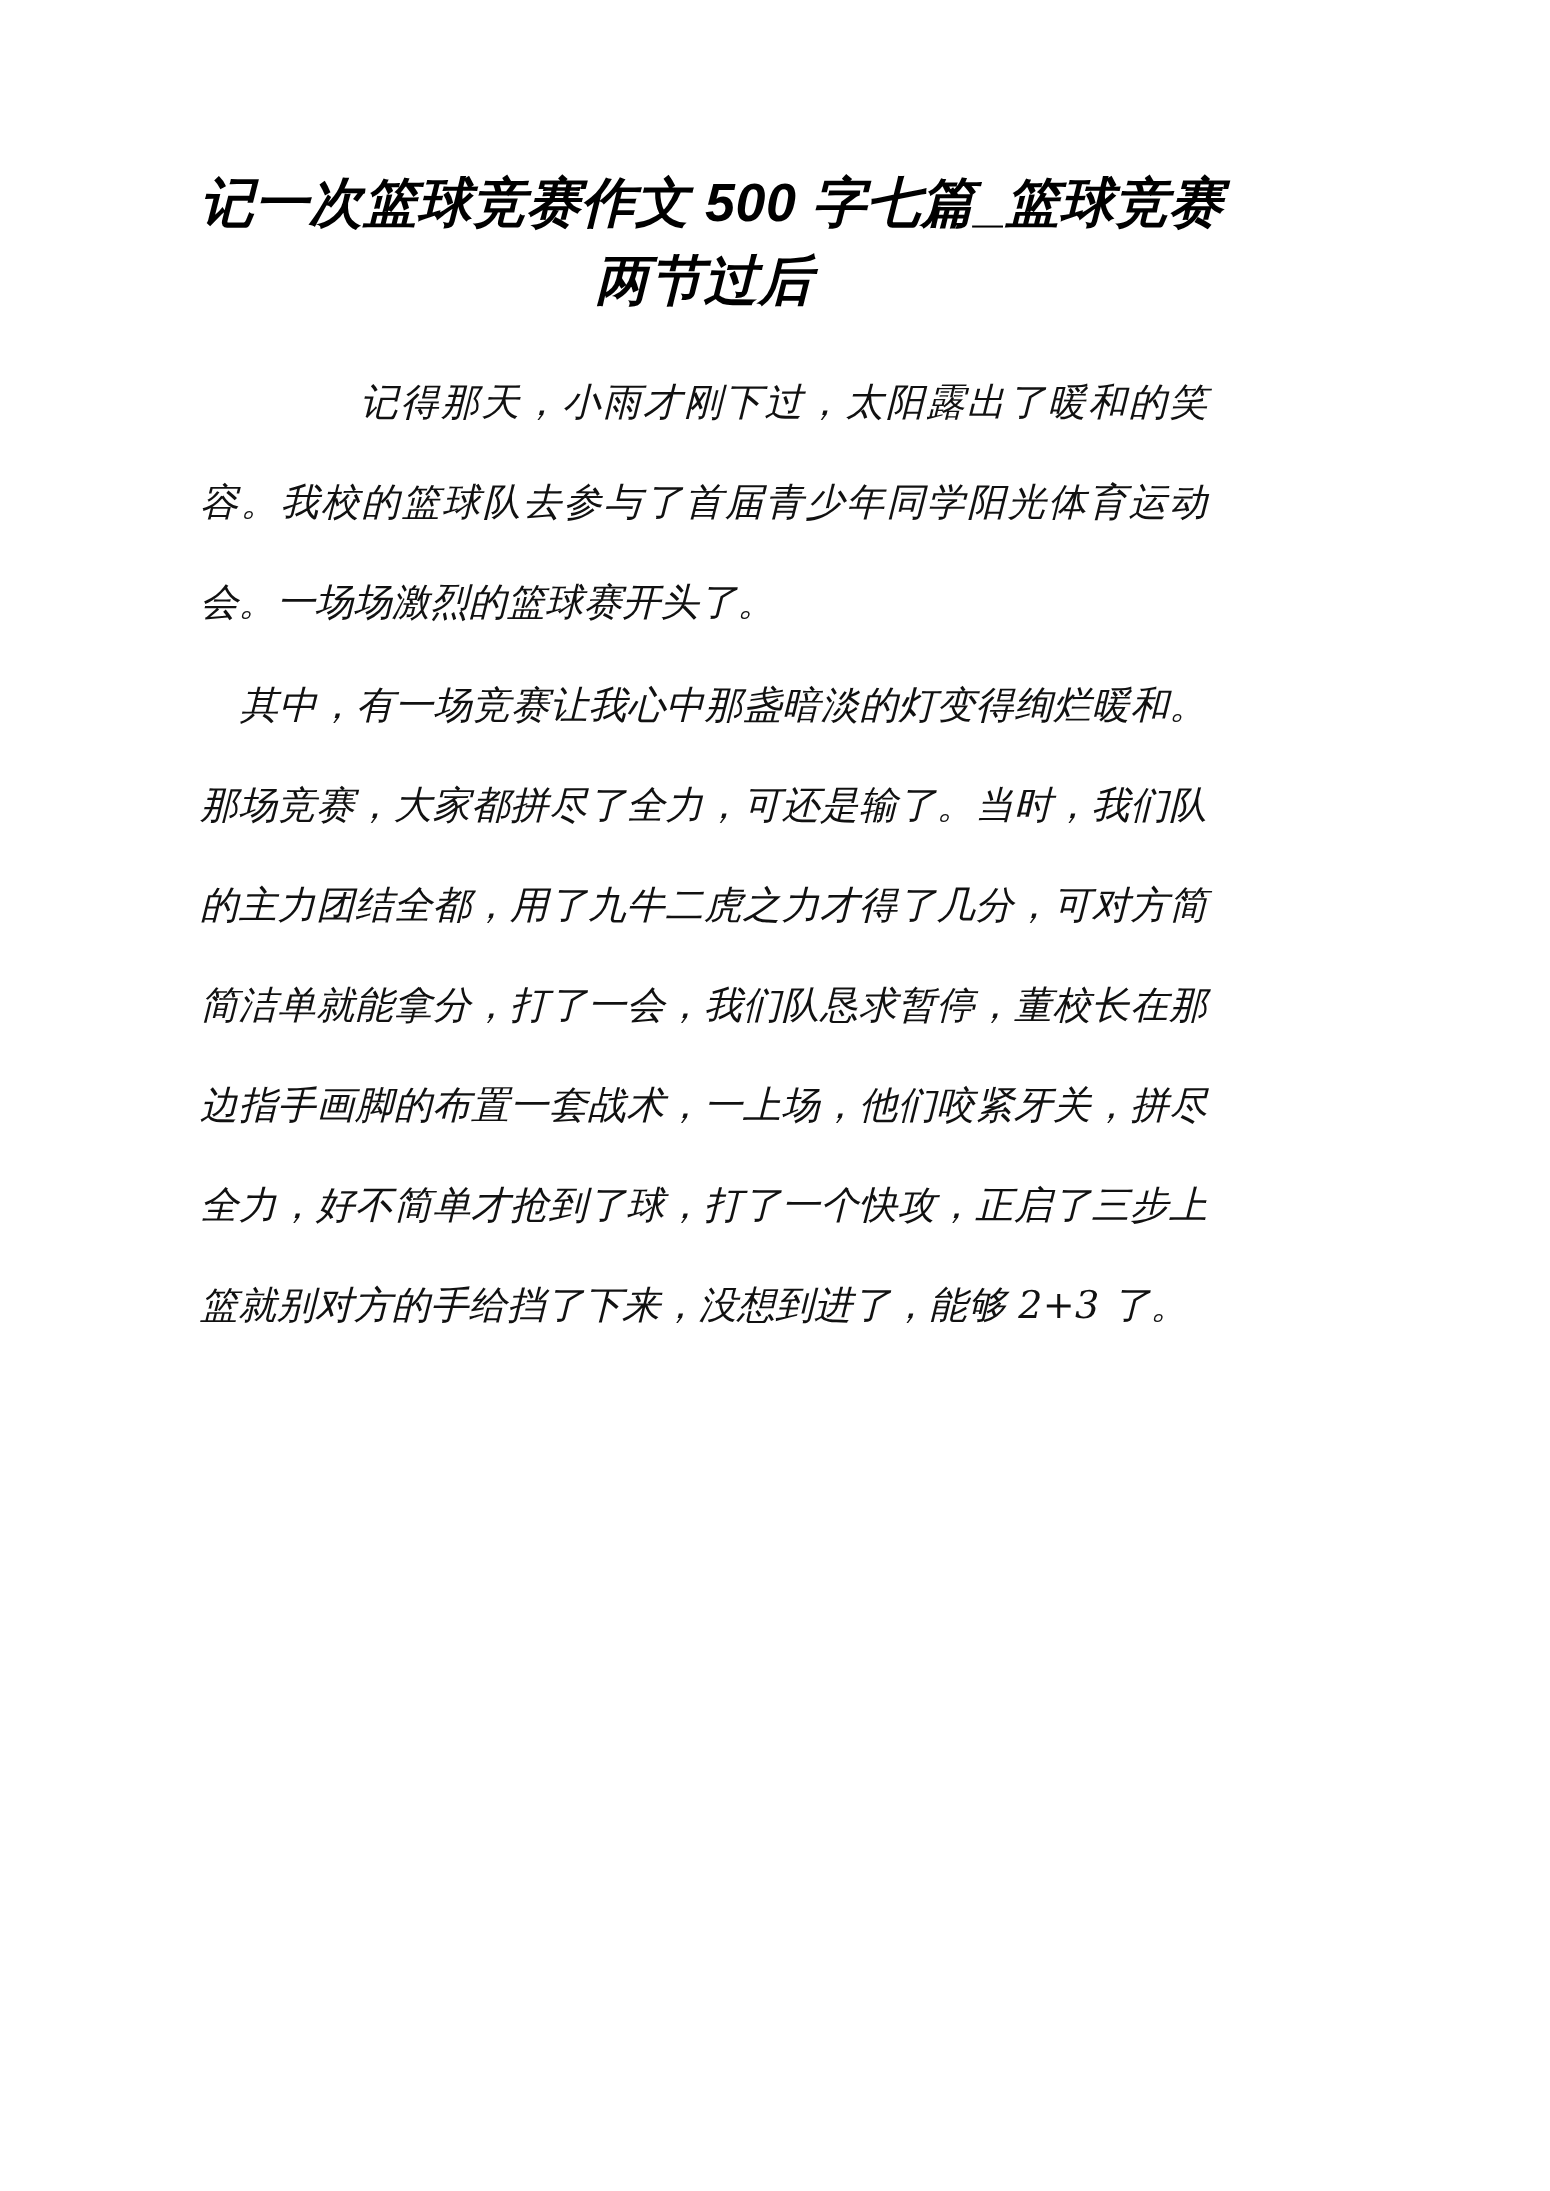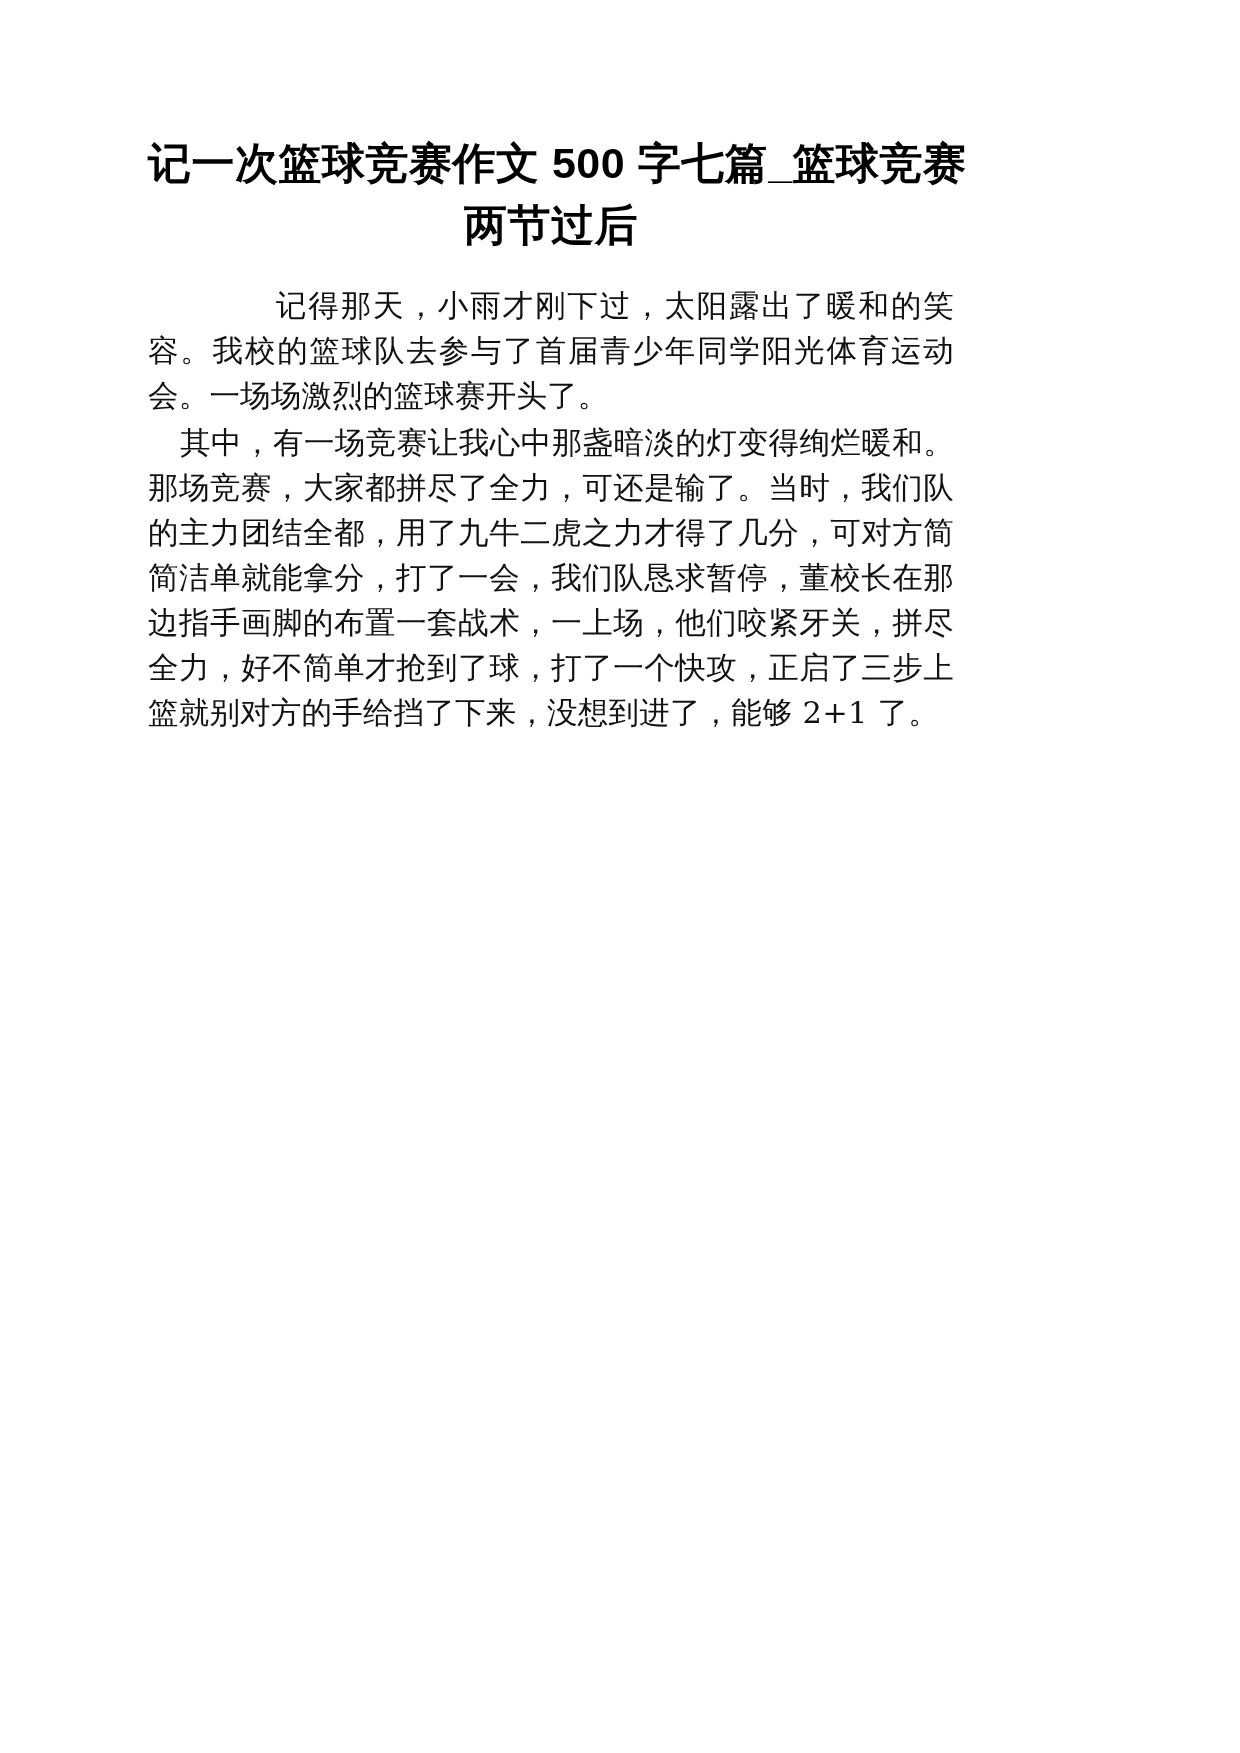--- a/index.html
+++ b/index.html
@@ -18,23 +18,24 @@
   .page {
     position: relative;
     width: 1240px;
     height: 1753px;
     box-sizing: border-box;
     padding: 0;
     background: #ffffff;
   }
   .content {
     position: absolute;
-    left: 148px;
+    left: 160px;
     top: 132px;
     width: 806px;
+    font-style: italic;
   }
   .doc-title {
     font-family: "Liberation Sans", "DejaVu Sans", sans-serif;
     font-weight: bold;
     font-size: 43px;
     line-height: 1.45;
     text-align: center;
     letter-spacing: 0.5px;
     margin: 0 0 22px 0;
     color: #000000;
@@ -43,21 +44,21 @@
     display: block;
     white-space: pre;
   }
   .body-block {
     margin-top: 26px;
   }
   p.para {
     margin: 0 0 2px 0;
     font-family: "DejaVu Serif", "Liberation Serif", serif;
     font-size: 30.5px;
-    line-height: 45px;
+    line-height: 80px;
     text-align: justify;
     text-justify: inter-character;
     text-align-last: left;
     letter-spacing: 0.2px;
     color: #111111;
     word-break: break-all;
   }
   p.para.indent-2 {
     text-indent: 32px;
   }
@@ -74,17 +75,17 @@
 <div class="page">
   <div class="content">
 
     <h1 class="doc-title">
       <span class="title-line">记一次篮球竞赛作文 500 字七篇_篮球竞赛</span>
       <span class="title-line">两节过后</span>
     </h1>
 
     <div class="body-block">
       <p class="para indent-5">记得那天，小雨才刚下过，太阳露出了暖和的笑容。我校的篮球队去参与了首届青少年同学阳光体育运动会。一场场激烈的篮球赛开头了。</p>
-      <p class="para indent-2">其中，有一场竞赛让我心中那盏暗淡的灯变得绚烂暖和。那场竞赛，大家都拼尽了全力，可还是输了。当时，我们队的主力团结全都，用了九牛二虎之力才得了几分，可对方简简洁单就能拿分，打了一会，我们队恳求暂停，董校长在那边指手画脚的布置一套战术，一上场，他们咬紧牙关，拼尽全力，好不简单才抢到了球，打了一个快攻，正启了三步上篮就别对方的手给挡了下来，没想到进了，能够 2+1 了。</p>
+      <p class="para indent-2">其中，有一场竞赛让我心中那盏暗淡的灯变得绚烂暖和。那场竞赛，大家都拼尽了全力，可还是输了。当时，我们队的主力团结全都，用了九牛二虎之力才得了几分，可对方简简洁单就能拿分，打了一会，我们队恳求暂停，董校长在那边指手画脚的布置一套战术，一上场，他们咬紧牙关，拼尽全力，好不简单才抢到了球，打了一个快攻，正启了三步上篮就别对方的手给挡了下来，没想到进了，能够 2+3 了。</p>
     </div>
 
   </div>
 </div>
 
 </body></html>

